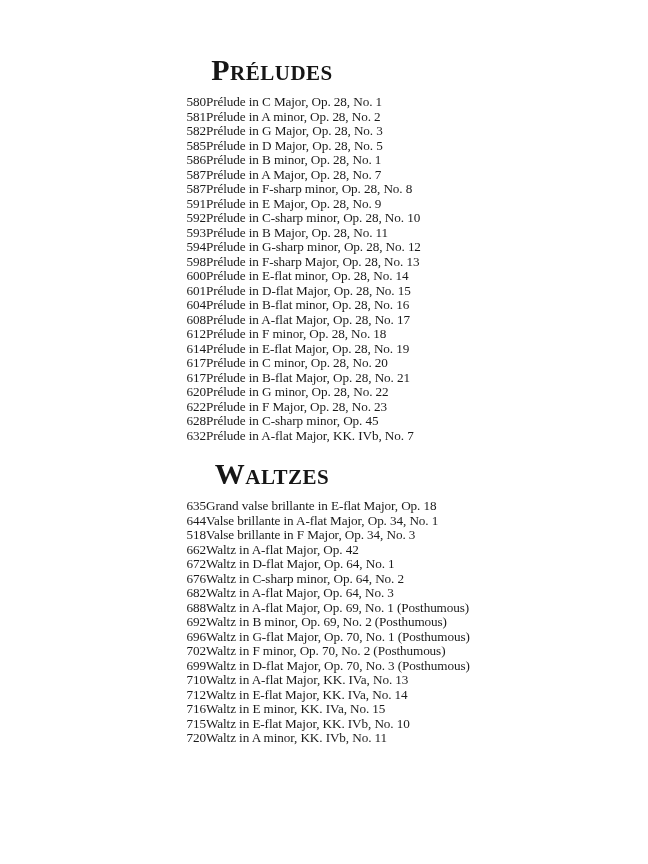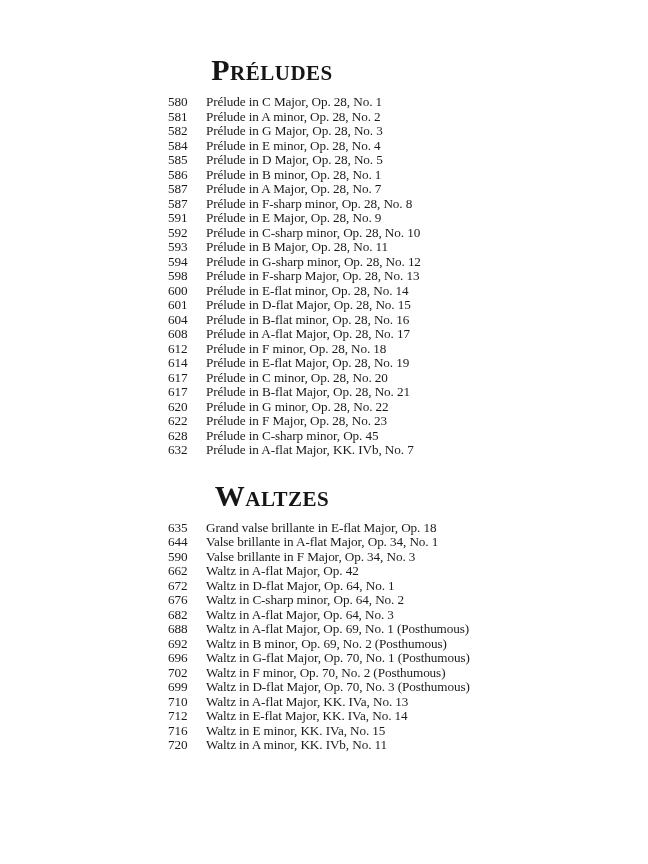--- a/index.html
+++ b/index.html
@@ -27,39 +27,39 @@
     padding-left: 28px;            
     text-align: center;
     font-size: 30px;
     line-height: 32px;
     font-weight: 600;
     font-variant: small-caps;
     letter-spacing: 0.5px;
     color: #161616;
   }
   .toc-section + .toc-section .section-heading {
-    margin-top: 22px;
+    margin-top: 15px;
   }
   .toc-list {
     list-style: none;
     margin: 0 0 0 168px;
     padding: 0;
   }
   .toc-row {
     display: flex;
     align-items: baseline;
     font-size: 13.2px;
     line-height: 14.5px;
     letter-spacing: -0.1px;
     white-space: nowrap;
   }
   .page-num {
     flex: 0 0 38px;
     width: 38px;
-    text-align: left;
+    text-align: right;
   }
   .piece-title {
     flex: 1 1 auto;
   }
 </style>
 </head>
 <body>
 
 <div class="page">
   <main class="toc" id="toc-root">
@@ -74,24 +74,20 @@
   <li class="toc-row">
     <span class="page-num">581</span>
     <span class="piece-title">Prélude in A minor, Op. 28, No. 2</span>
   </li>
 
   <li class="toc-row">
     <span class="page-num">582</span>
     <span class="piece-title">Prélude in G Major, Op. 28, No. 3</span>
   </li>
 
-  <li class="toc-row">
-    <span class="page-num">584</span>
-    <span class="piece-title">Prélude in E minor, Op. 28, No. 4</span>
-  </li>
 
   <li class="toc-row">
     <span class="page-num">585</span>
     <span class="piece-title">Prélude in D Major, Op. 28, No. 5</span>
   </li>
 
   <li class="toc-row">
     <span class="page-num">586</span>
     <span class="piece-title">Prélude in B minor, Op. 28, No. 1</span>
   </li>
@@ -202,21 +198,21 @@
     <span class="piece-title">Grand valse brillante in E-flat Major, Op. 18</span>
   </li>
 
   <li class="toc-row">
     <span class="page-num">644</span>
     <span class="piece-title">Valse brillante in A-flat Major, Op. 34, No. 1</span>
   </li>
 
 
   <li class="toc-row">
-    <span class="page-num">590</span>
+    <span class="page-num">518</span>
     <span class="piece-title">Valse brillante in F Major, Op. 34, No. 3</span>
   </li>
 
   <li class="toc-row">
     <span class="page-num">662</span>
     <span class="piece-title">Waltz in A-flat Major, Op. 42</span>
   </li>
 
   <li class="toc-row">
     <span class="page-num">672</span>
@@ -267,20 +263,24 @@
   <li class="toc-row">
     <span class="page-num">712</span>
     <span class="piece-title">Waltz in E-flat Major, KK. IVa, No. 14</span>
   </li>
 
   <li class="toc-row">
     <span class="page-num">716</span>
     <span class="piece-title">Waltz in E minor, KK. IVa, No. 15</span>
   </li>
 
+  <li class="toc-row">
+    <span class="page-num">715</span>
+    <span class="piece-title">Waltz in E-flat Major, KK. IVb, No. 10</span>
+  </li>
 
   <li class="toc-row">
     <span class="page-num">720</span>
     <span class="piece-title">Waltz in A minor, KK. IVb, No. 11</span>
   </li>
 </ol>
   </section>
 </main>
 </div>
 

